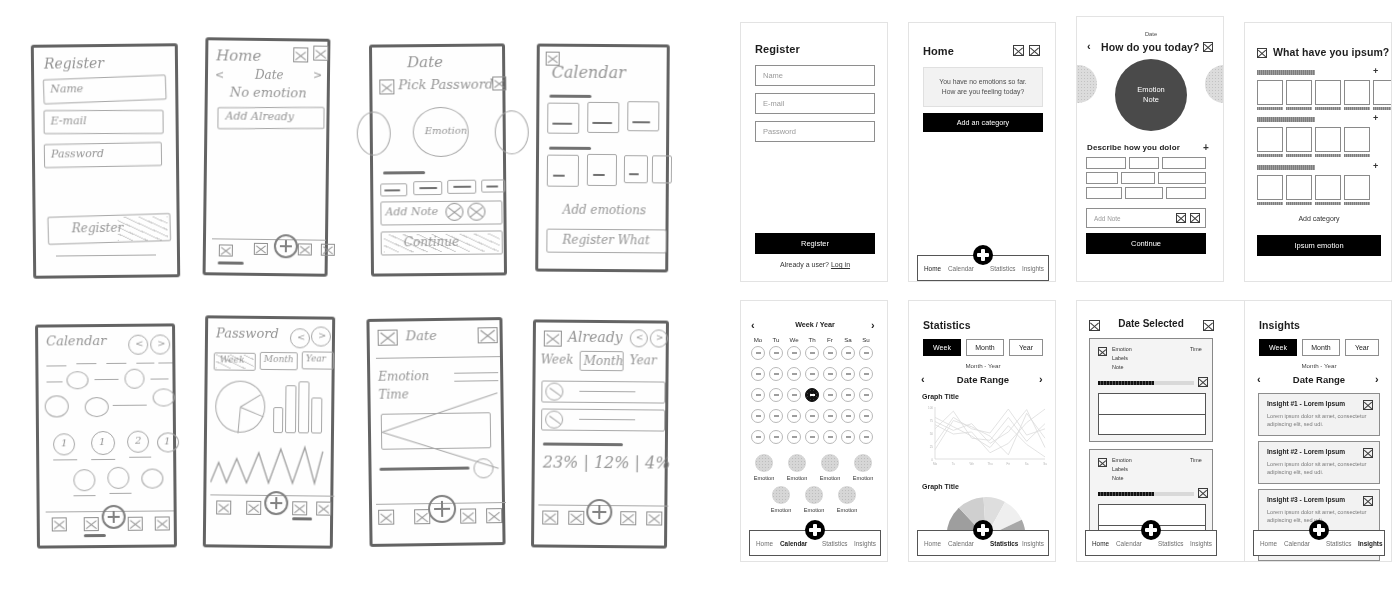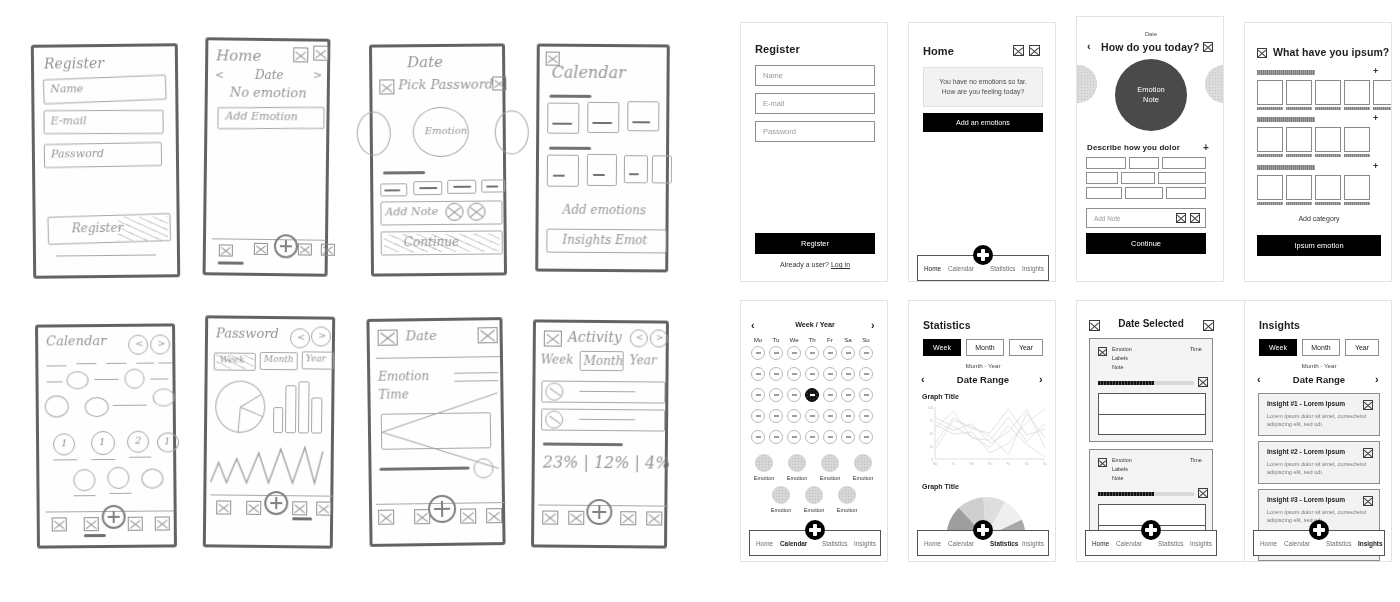--- a/index.html
+++ b/index.html
@@ -192,21 +192,21 @@
 
     <div class="sketch" style="left:204px;top:38px;width:125px;height:238px;transform:rotate(.7deg);">
       <div class="sk-ink" style="left:8px;top:6px;font-size:15px;">Home</div>
       <div class="sk-x" style="left:85px;top:6px;width:15px;height:15px;"></div>
       <div class="sk-x" style="left:105px;top:4px;width:15px;height:15px;"></div>
       <div class="sk-ink" style="left:7px;top:28px;font-size:11px;">&lt;</div>
       <div class="sk-ink" style="left:105px;top:27px;font-size:11px;">&gt;</div>
       <div class="sk-ink" style="left:47px;top:27px;font-size:12px;">Date</div>
       <div class="sk-ink" style="left:22px;top:44px;font-size:13px;">No emotion</div>
       <div class="sk-box" style="left:10px;top:66px;width:107px;height:22px;transform:rotate(-.7deg);"></div>
-      <div class="sk-ink" style="left:18px;top:69px;font-size:11px;">Add Emotion</div>
+      <div class="sk-ink" style="left:18px;top:69px;font-size:11px;">Add Already</div>
       <div class="sk-line" style="left:6px;top:198px;width:114px;"></div>
       <div class="sk-x" style="left:13px;top:204px;width:14px;height:12px;"></div>
       <div class="sk-x" style="left:48px;top:202px;width:14px;height:12px;"></div>
       <div class="sk-fab" style="left:68px;top:193px;width:24px;height:24px;"></div>
       <div class="sk-x" style="left:92px;top:202px;width:14px;height:12px;"></div>
       <div class="sk-x" style="left:115px;top:202px;width:14px;height:12px;"></div>
       <div class="sk-thick" style="left:12px;top:221px;width:26px;height:2.6px;"></div>
     </div>
 
     <div class="sketch" style="left:370px;top:44px;width:136px;height:232px;transform:rotate(-.5deg);">
@@ -249,21 +249,21 @@
       <div class="sk-thick" style="left:10px;top:100px;width:42px;"></div>
       <div class="sk-box" style="left:8px;top:108px;width:32px;height:32px;"></div>
       <div class="sk-box" style="left:48px;top:107px;width:30px;height:32px;"></div>
       <div class="sk-box" style="left:85px;top:108px;width:24px;height:28px;"></div>
       <div class="sk-box" style="left:113px;top:108px;width:20px;height:28px;"></div>
       <div class="sk-thick" style="left:14px;top:128px;width:12px;height:2px;"></div>
       <div class="sk-thick" style="left:54px;top:127px;width:12px;height:2px;"></div>
       <div class="sk-thick" style="left:90px;top:126px;width:10px;height:2px;"></div>
       <div class="sk-ink" style="left:24px;top:156px;font-size:12px;">Add emotions</div>
       <div class="sk-box" style="left:8px;top:182px;width:120px;height:24px;"></div>
-      <div class="sk-ink" style="left:24px;top:186px;font-size:12px;">Insights Emot</div>
+      <div class="sk-ink" style="left:24px;top:186px;font-size:12px;">Register What</div>
     </div>
 
     <div class="sketch" style="left:36px;top:324px;width:140px;height:224px;transform:rotate(-.5deg);">
       <div class="sk-ink" style="left:8px;top:6px;font-size:13px;">Calendar</div>
       <div class="sk-circ" style="left:90px;top:8px;width:20px;height:20px;"></div>
       <div class="sk-ink" style="left:97px;top:11px;font-size:10px;">&lt;</div>
       <div class="sk-circ" style="left:112px;top:8px;width:20px;height:20px;"></div>
       <div class="sk-ink" style="left:119px;top:11px;font-size:10px;">&gt;</div>
       <div class="sk-line" style="left:8px;top:38px;width:20px;"></div>
       <div class="sk-line" style="left:38px;top:36px;width:20px;"></div>
@@ -354,21 +354,21 @@
       <div class="sk-line" style="left:4px;top:182px;width:130px;"></div>
       <div class="sk-x" style="left:6px;top:188px;width:16px;height:15px;"></div>
       <div class="sk-x" style="left:42px;top:188px;width:16px;height:15px;"></div>
       <div class="sk-fab" style="left:56px;top:174px;width:28px;height:28px;"></div>
       <div class="sk-x" style="left:88px;top:188px;width:16px;height:15px;"></div>
       <div class="sk-x" style="left:114px;top:188px;width:16px;height:15px;"></div>
     </div>
 
     <div class="sketch" style="left:532px;top:320px;width:136px;height:228px;transform:rotate(.5deg);">
       <div class="sk-x" style="left:8px;top:8px;width:18px;height:16px;"></div>
-      <div class="sk-ink" style="left:32px;top:6px;font-size:14px;">Activity</div>
+      <div class="sk-ink" style="left:32px;top:6px;font-size:14px;">Already</div>
       <div class="sk-circ" style="left:94px;top:6px;width:18px;height:18px;"></div>
       <div class="sk-ink" style="left:100px;top:9px;font-size:9px;">&lt;</div>
       <div class="sk-circ" style="left:114px;top:6px;width:18px;height:18px;"></div>
       <div class="sk-ink" style="left:120px;top:9px;font-size:9px;">&gt;</div>
       <div class="sk-ink" style="left:5px;top:30px;font-size:12px;">Week</div>
       <div class="sk-box" style="left:44px;top:28px;width:44px;height:20px;"></div>
       <div class="sk-ink" style="left:48px;top:31px;font-size:12px;">Month</div>
       <div class="sk-ink" style="left:94px;top:30px;font-size:12px;">Year</div>
       <div class="sk-box" style="left:6px;top:58px;width:124px;height:22px;"></div>
       <div class="sk-circ" style="left:10px;top:60px;width:18px;height:18px;"></div>
@@ -413,21 +413,21 @@
 
     <div class="screen" style="left:182px;top:22px;width:148px;height:260px;">
       <div class="m-title" style="left:14px;top:22px;font-size:11px;">Home</div>
       <div class="xbox" style="left:104px;top:22px;width:11px;height:11px;"></div>
       <div class="xbox" style="left:120px;top:22px;width:11px;height:11px;"></div>
       <div class="m-note" style="left:14px;top:44px;width:120px;height:40px;font-size:6.8px;">
         <span>You have no emotions so far.</span>
         <span>How are you feeling today?</span>
       </div>
       <div class="m-btn-dark" style="left:14px;top:90px;width:120px;height:19px;font-size:7.2px;">
-        <span>Add an emotions</span>
+        <span>Add an category</span>
       </div>
       <div class="navbar" style="left:8px;top:232px;width:132px;height:26px;">
         <span style="position:absolute;left:6px;font-size:6.4px;">Home</span>
         <span style="position:absolute;left:30px;font-size:6.4px;color:#6f6f6f;">Calendar</span>
         <span style="position:absolute;left:72px;font-size:6.4px;color:#6f6f6f;">Statistics</span>
         <span style="position:absolute;left:104px;font-size:6.4px;color:#6f6f6f;">Insights</span>
       </div>
       <div class="fab" style="left:64px;top:222px;width:20px;height:20px;"></div>
     </div>
 

